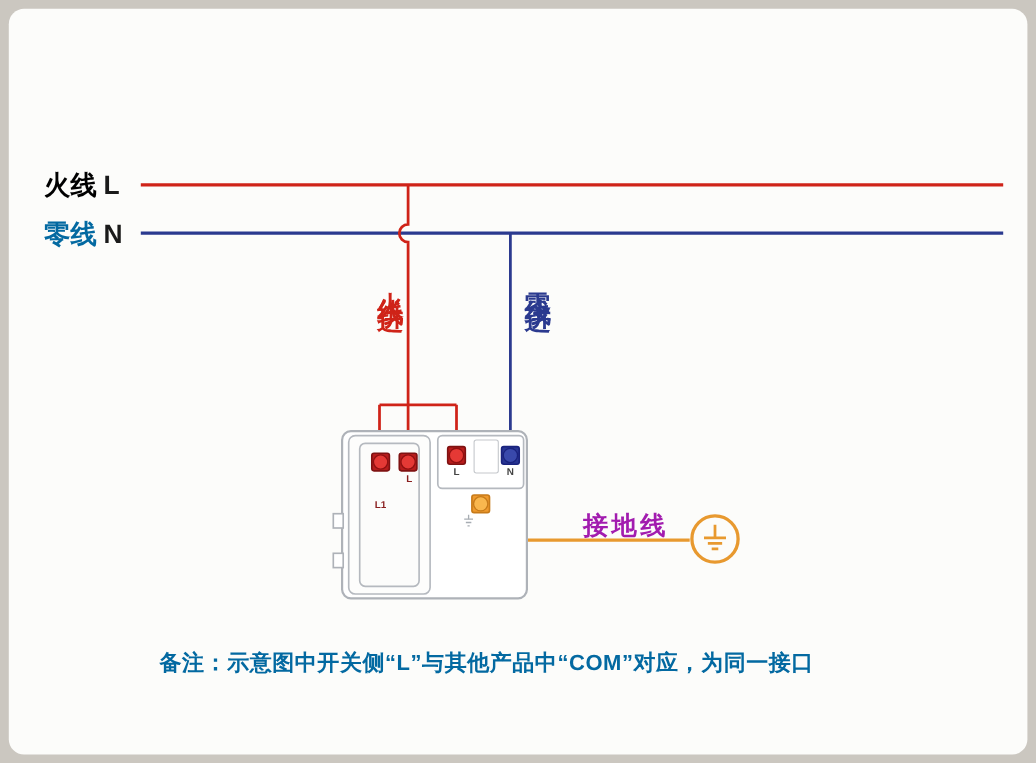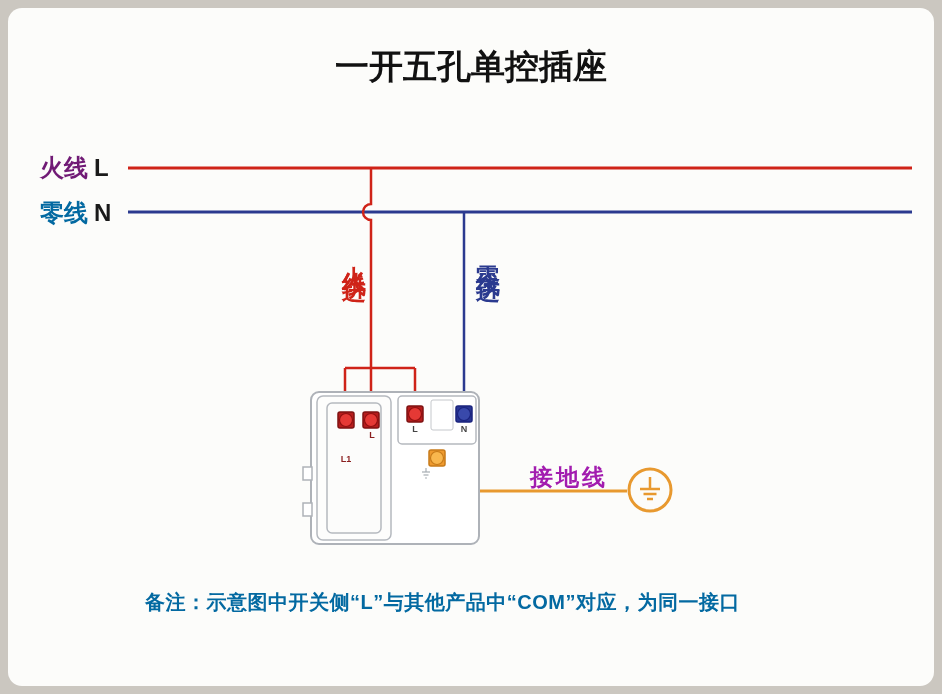--- a/index.html
+++ b/index.html
@@ -13,21 +13,21 @@
     position:absolute;left:8px;top:8px;right:8px;bottom:8px;
     background:#fcfcfa;border-radius:14px;
   }
   .abs{position:absolute;}
   .title{
     left:0;top:42px;width:100%;text-align:center;
     font-size:34px;font-weight:bold;color:#111;line-height:48px;
     z-index:3;
   }
   .wire-label{font-size:24px;font-weight:bold;z-index:3;white-space:nowrap;}
-  .live-name{color:#701a75;}
+  .live-name{color:#000000;}
   .neutral-name{color:#0369a1;}
   .wire-letter{color:#1a1a1a;margin-left:6px;}
   .vtext{
     writing-mode:vertical-rl;text-orientation:upright;
     font-size:24px;font-weight:bold;letter-spacing:6px;z-index:3;
   }
   .vlive{color:#cf2318;left:338px;top:246px;}
   .vneutral{color:#2b3a8f;left:472px;top:246px;}
   .ground-label{
     left:530px;top:462px;font-size:23px;font-weight:bold;
@@ -44,21 +44,20 @@
   }
   .tlabel.dark{color:#444;}
   svg.wiring{position:absolute;left:0;top:0;z-index:2;}
 </style>
 </head>
 <body>
 
 <div class="panel abs"></div>
 
 <div class="abs title">
-  <div>一开五孔单控插座</div>
 </div>
 
 <div class="abs wire-label" style="left:40px;top:152px;">
   <span class="live-name">火线</span><span class="wire-letter">L</span>
 </div>
 <div class="abs wire-label" style="left:40px;top:197px;">
   <span class="neutral-name">零线</span><span class="wire-letter">N</span>
 </div>
 
 <div class="abs vtext vlive">火线进</div>

